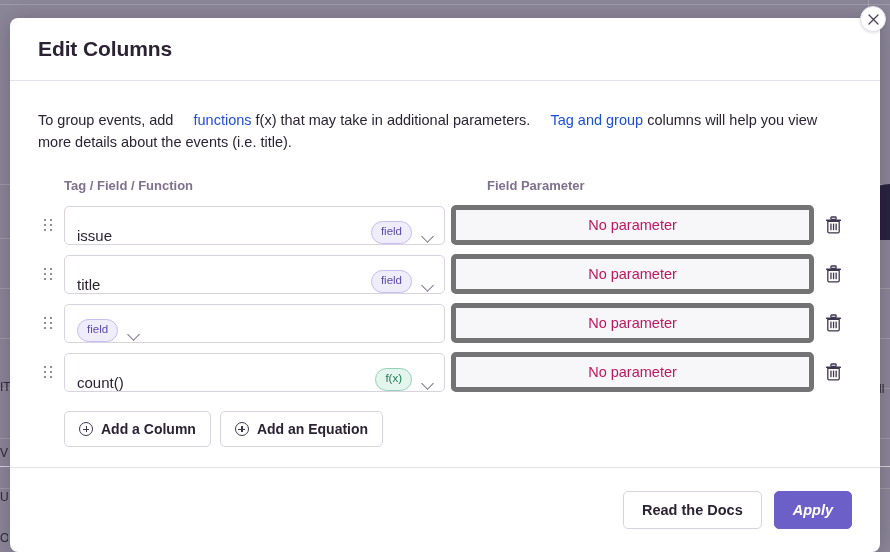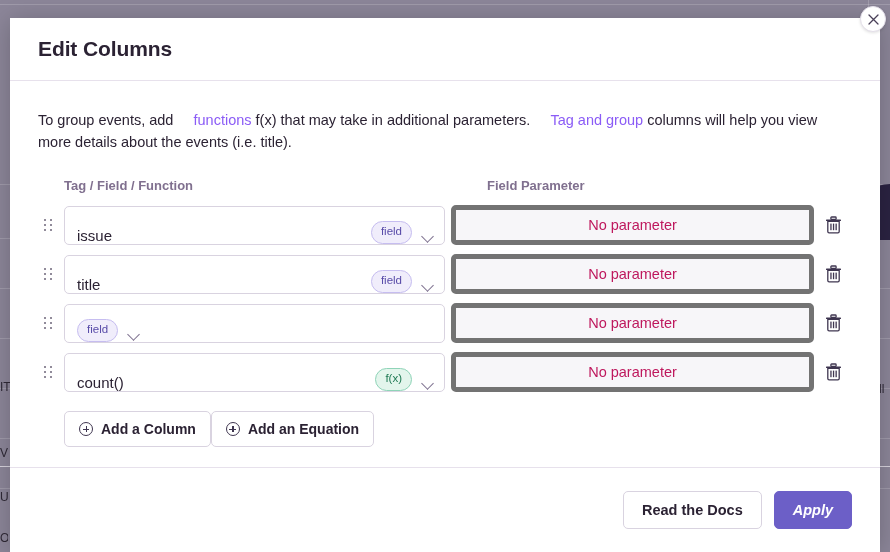--- a/index.html
+++ b/index.html
@@ -54,21 +54,21 @@
   }
 
   
   #modal {
     position: absolute;
     left: 10px;
     top: 18px;
     width: 870px;
     height: 534px;
     background: #ffffff;
-    border-radius: 0;
+    border-radius: 8px;
     box-shadow: 0 2px 24px rgba(0,0,0,0.22);
     display: flex;
     flex-direction: column;
     overflow: hidden;
   }
 
   .modal-header {
     height: 63px;
     flex: 0 0 63px;
     display: flex;
@@ -90,21 +90,21 @@
   }
 
   .intro {
     font-size: 14.5px;
     line-height: 1.55;
     color: #2b2233;
     max-width: 810px;
     margin-bottom: 24px;
   }
   .intro a {
-    color: #8b5cf6;
+    color: #1d4ed8;
     text-decoration: none;
     padding-left: 16px;
   }
 
   
   .col-headers {
     display: flex;
     align-items: center;
     font-size: 13px;
     font-weight: bold;
@@ -222,20 +222,21 @@
     justify-content: center;
     cursor: pointer;
     background: none;
     border: none;
   }
   .trash-svg { display: block; }
 
   
   .add-row {
     display: flex;
+    gap: 9px;
     margin-top: 14px;
     padding-left: 26px;
   }
   .add-btn {
     height: 36px;
     border: 1px solid #d9d3e0;
     border-radius: 5px;
     background: #fff;
     display: inline-flex;
     align-items: center;

